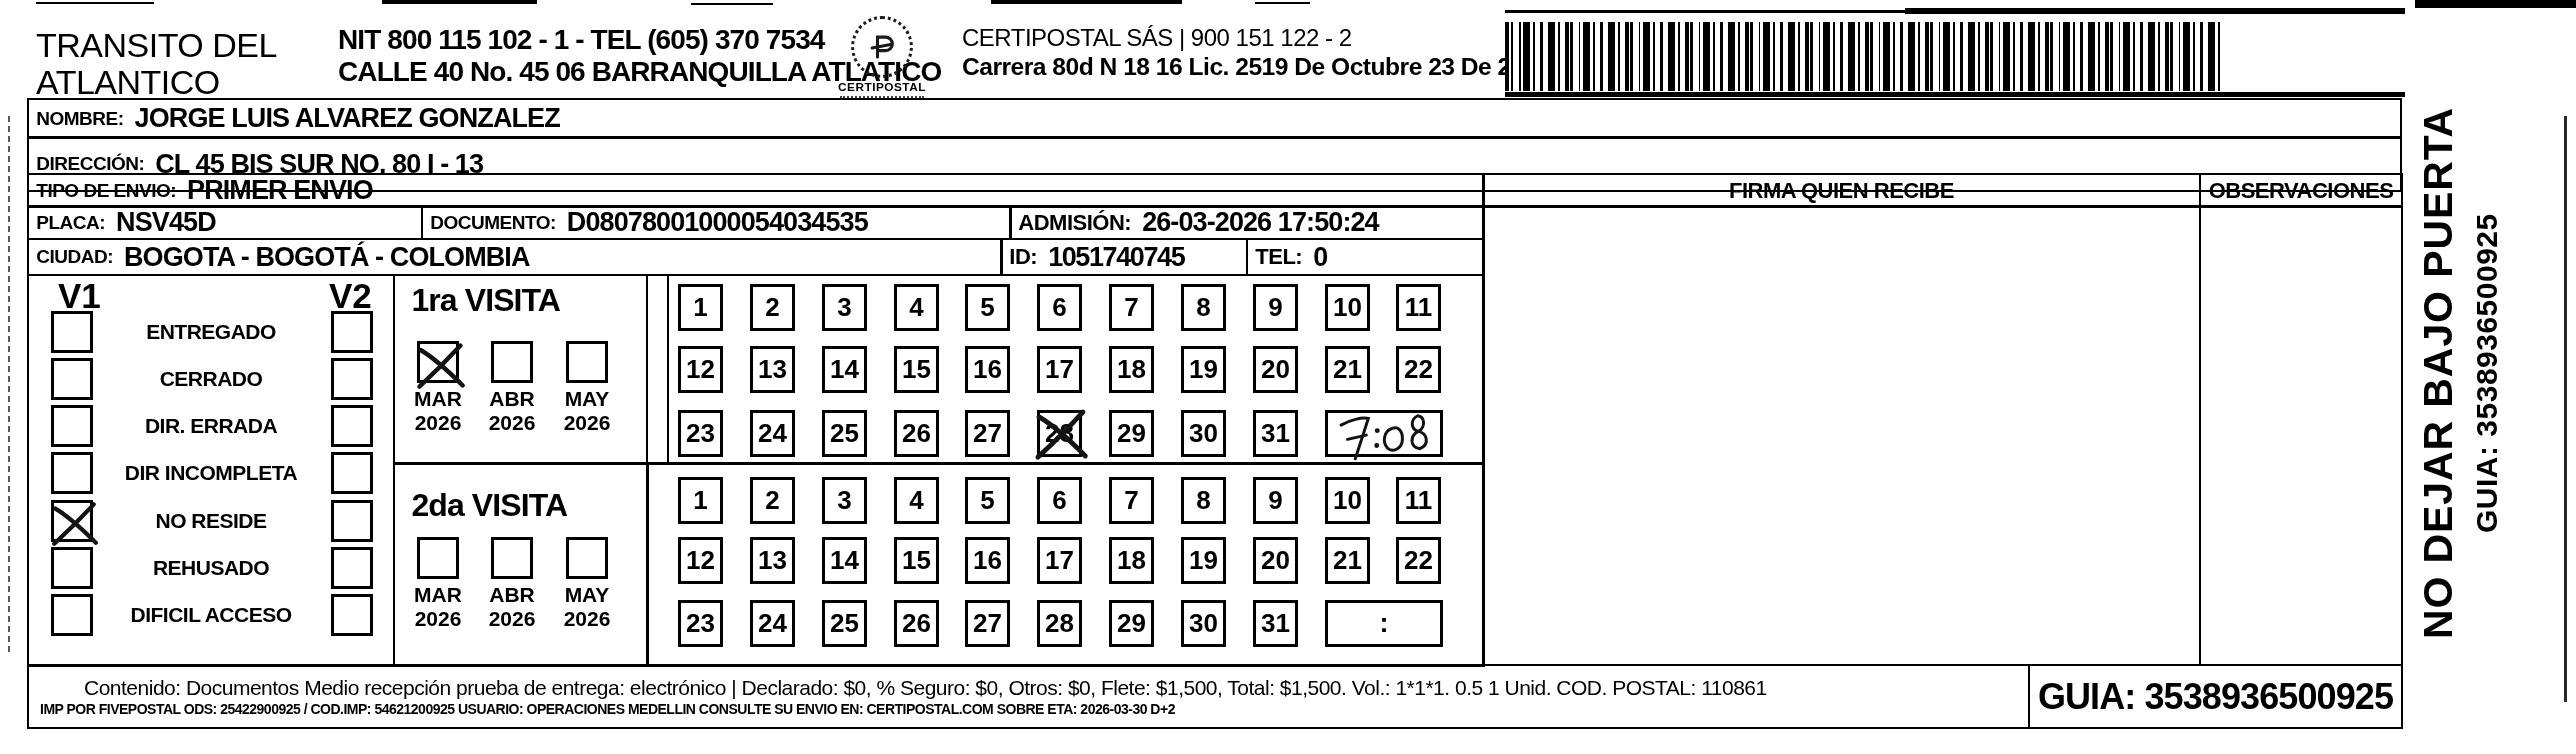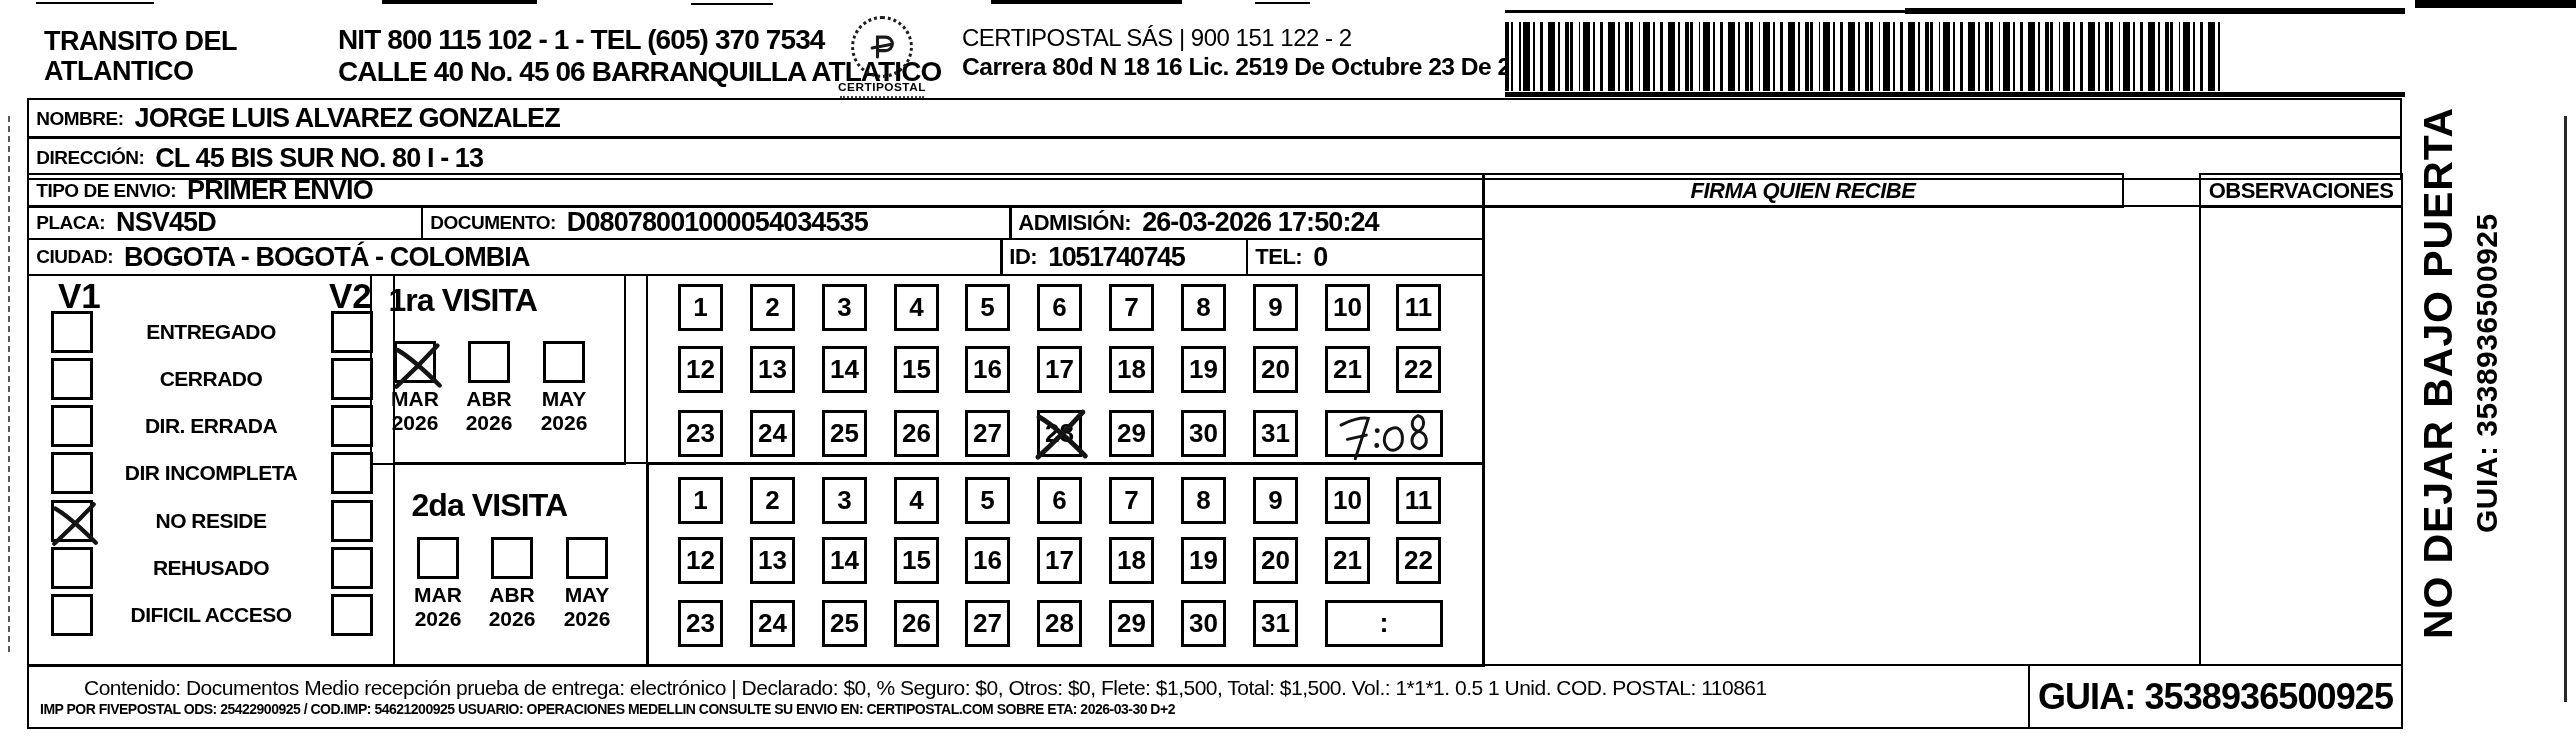--- a/index.html
+++ b/index.html
@@ -5,21 +5,21 @@
   html,body{margin:0;padding:0;background:#e8e8e8;}
   .page{
     position:relative; width:2576px; height:755px; background:#fff;
     font-family:"Liberation Sans", sans-serif; color:#000; overflow:hidden;
   }
   
   .scanline{position:absolute; background:#000;}
   .left-edge{position:absolute; left:8.2px; top:116px; height:536px; width:0; border-left:2.7px dashed #222; opacity:.75;}
   .right-edge{position:absolute; left:2564px; top:116px; height:586px; width:2.7px; background:#111; opacity:.9;}
   
-  .company{position:absolute; left:44px; top:27px; font-size:27px; font-weight:bold; letter-spacing:-0.5px; line-height:1.1;}
+  .company{position:absolute; left:36px; top:27px; font-size:34px; font-weight:normal; letter-spacing:-0.5px; line-height:1.1;}
   .nitblock{position:absolute; left:338px; top:23.6px; font-size:28px; font-weight:bold; letter-spacing:-0.9px; line-height:1.15;}
   .logo{position:absolute; left:821px; top:16.4px; width:122px; text-align:center;}
   .logo-circle{width:56px; height:56px; margin:0 auto; border:3.6px dotted #1d1d1d; border-radius:50%; display:flex; align-items:center; justify-content:center;}
   .logo-name{font-size:11.8px; font-weight:bold; letter-spacing:0.5px; margin-top:1.8px;}
   .logo-sub{margin:1.8px auto 0; width:84px; border-top:2.7px dotted #444;}
   .certiblock{position:absolute; left:962px; top:23.6px; line-height:1.2;}
   .certi1{font-size:24px; font-weight:normal; letter-spacing:-0.5px;}
   .certi2{font-size:24.6px; font-weight:bold; letter-spacing:-0.5px;}
   .barcode{position:absolute; left:1505px; top:22px; width:720px; height:69px;
     background:repeating-linear-gradient(90deg,
@@ -27,34 +27,34 @@
       #000 18px 25.5px,#fff 25.5px 28px,#000 28px 30px,#fff 30px 35px,#000 35px 38px,#fff 38px 43px,
       #000 43px 50px,#fff 50px 53px,#000 53px 55px,#fff 55px 60px);}
   .bar-rule{position:absolute; background:#000;}
   
   .cell{position:absolute; border:2.7px solid #000; box-sizing:border-box;
         display:flex; align-items:center; padding:0 7.3px; gap:11px; overflow:visible;}
   .lbl{font-size:19px; font-weight:bold; letter-spacing:-0.5px; white-space:nowrap;}
   .val{font-size:27px; font-weight:bold; letter-spacing:-0.9px; white-space:nowrap;}
   .hdr{justify-content:center; font-size:22px; font-weight:bold; letter-spacing:-0.5px;}
   #c-nombre   {left:27px; top:98px; width:2375px; height:41px;}
-  #c-direccion{left:27px; top:136px; width:2375px; height:44px;}
+  #c-direccion{left:27px; top:136px; width:2375px; height:56px;}
   #c-tipo     {left:27px; top:173px; width:1458px; height:35px;}
-  #c-firmahdr {left:1482px; top:173px; width:642px; height:35px;font-style:italic;}
+  #c-firmahdr {left:1482px; top:173px; width:719px; height:35px;}
   #c-obshdr   {left:2199px; top:173px; width:204px; height:35px;}
   #c-placa    {left:27px;  top:205px; width:396px; height:35px;}
   #c-doc      {left:421px; top:205px; width:591px; height:35px;}
   #c-adm      {left:1009px;top:205px; width:476px; height:35px;}
   #c-ciudad   {left:27px;  top:238px; width:976px; height:38px;}
   #c-id       {left:1000px;top:238px; width:248px; height:38px;}
   #c-tel      {left:1246px;top:238px; width:239px; height:38px;}
   #c-firmabody{left:1482px;top:205px; width:719px; height:461px; padding:0;}
   #c-obsbody  {left:2199px;top:205px; width:204px; height:461px; padding:0;}
   #c-status   {left:27px;  top:274px; width:368px; height:393px; padding:0;}
-  #c-visit1   {left:370px; top:274px; width:256px; height:191px; padding:15px;}
+  #c-visit1   {left:393px; top:274px; width:276px; height:191px; padding:15px;}
   #c-visit2   {left:393px; top:462px; width:256px; height:205px; padding:0;}
   #c-grid1    {left:646px; top:274px; width:839px; height:191px; padding:0;}
   #c-grid2    {left:646px; top:462px; width:839px; height:205px; padding:0;}
   #c-contenido{left:27px;  top:664px; width:2003px; height:65px; flex-direction:column; align-items:flex-start; justify-content:center; gap:1.8px; padding:3.6px 11px;}
   #c-guia     {left:2028px;top:664px; width:375px; height:65px; justify-content:center;}
   .foot1{font-size:21px; letter-spacing:-0.5px; white-space:nowrap;margin-left:44px;}
   .foot2{font-size:14px; font-weight:bold; letter-spacing:-0.5px; white-space:nowrap;}
   .guia-val{font-size:36px; font-weight:bold; letter-spacing:-0.9px;}
   
   .vhead{position:absolute; font-size:35px; font-weight:bold; top:0px;}

